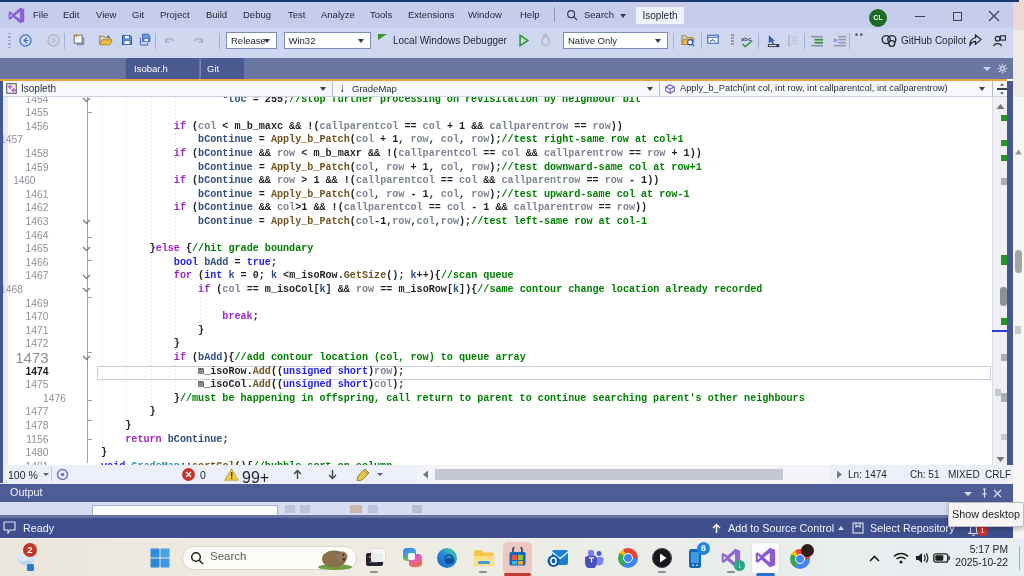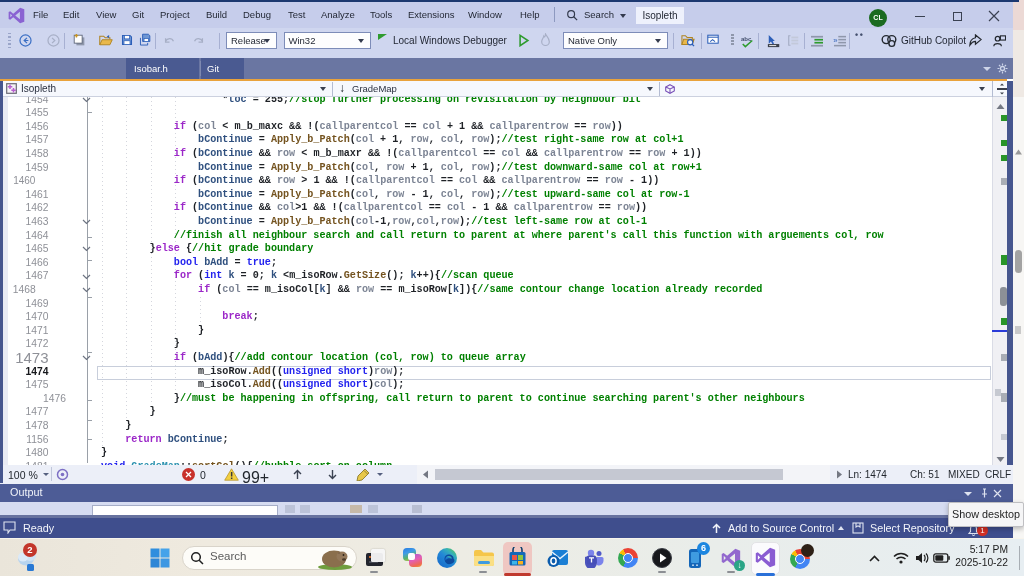--- a/index.html
+++ b/index.html
@@ -222,20 +222,21 @@
   <div class="abs" style="left:320px;top:6.5px;width:0;height:0;border-left:3.5px solid transparent;border-right:3.5px solid transparent;border-top:4px solid #39404f"></div>
   <div class="abs" style="left:331.5px;top:1px;width:1px;height:14px;background:#b4bcd2"></div>
   <div class="navtext" style="left:339px;font-size:12px;color:#23282f">↓</div>
   <div class="navtext" style="left:352px;font-size:9.5px">GradeMap</div>
   <div class="abs" style="left:647px;top:6.5px;width:0;height:0;border-left:3.5px solid transparent;border-right:3.5px solid transparent;border-top:4px solid #39404f"></div>
   <div class="abs" style="left:658.5px;top:1px;width:1px;height:14px;background:#b4bcd2"></div>
   <svg class="abs" style="left:665px;top:3px" width="10" height="10" viewBox="0 0 10 10">
     <path d="M5 0.7 L9.3 3 L9.3 7 L5 9.3 L0.7 7 L0.7 3 Z" fill="none" stroke="#7a52b8" stroke-width="1.1"></path>
     <path d="M0.7 3 L5 5 L9.3 3 M5 5 L5 9.3" fill="none" stroke="#7a52b8" stroke-width="1.1"></path>
   </svg>
+  <div class="navtext" style="left:680px;font-size:9.3px">Apply_b_Patch(int col, int row, int callparentcol, int callparentrow)</div>
   <div class="abs" style="left:979px;top:6.5px;width:0;height:0;border-left:3.5px solid transparent;border-right:3.5px solid transparent;border-top:4px solid #39404f"></div>
   <div class="abs" style="left:991.5px;top:0;width:1px;height:16px;background:#b4bcd2"></div>
   <svg class="abs" style="left:996px;top:2px" width="12" height="12" viewBox="0 0 12 12">
     <path d="M6 0.5 L8 2.5 L4 2.5 Z M6 11.5 L8 9.5 L4 9.5 Z" fill="#3b3f4a"></path>
     <rect x="1" y="5" width="10" height="2" fill="#3b3f4a"></rect>
   </svg>
 </div>
 <div class="abs" id="editor">
 <div class="abs" style="left:1.5px;top:0;width:6px;height:368.4px;background:#e9ebf4"></div>
 <div class="abs" style="left:0;top:0;width:1.5px;height:368.4px;background:#46568e"></div>
@@ -271,43 +272,43 @@
     </svg>
 <svg class="abs" style="left:82px;top:258.7px" width="9" height="6" viewBox="0 0 9 6">
       <path d="M1 1 L4.5 4.5 L8 1" fill="none" stroke="#6d7482" stroke-width="1.2"></path>
     </svg>
 <div class="abs" style="left:0;top:-4.0px;width:48.5px;height:13.6px;line-height:13.6px;font-size:10.3px;text-align:right;color:#8e9097">1454</div>
 <div class="abs mono" style="left:101.0px;top:-4.0px;height:13.6px;line-height:13.6px;font-size:10.12px;font-weight:600;white-space:pre"><span style="color:#1e2126">                    </span><span style="color:#1e2126">*</span><span style="color:#2e4f7e">toc</span><span style="color:#1e2126"> = </span><span style="color:#1e2126">255</span><span style="color:#1e2126">;</span><span style="color:#008000">//stop further processing on revisitation by neighbour bit</span></div>
 <div class="abs" style="left:0;top:9.6px;width:48.5px;height:13.6px;line-height:13.6px;font-size:10.3px;text-align:right;color:#8e9097">1455</div>
 <div class="abs mono" style="left:101.0px;top:9.6px;height:13.6px;line-height:13.6px;font-size:10.12px;font-weight:600;white-space:pre"><span style="color:#1e2126">            </span></div>
 <div class="abs" style="left:0;top:23.2px;width:48.5px;height:13.6px;line-height:13.6px;font-size:10.3px;text-align:right;color:#8e9097">1456</div>
 <div class="abs mono" style="left:101.0px;top:23.2px;height:13.6px;line-height:13.6px;font-size:10.12px;font-weight:600;white-space:pre"><span style="color:#1e2126">            </span><span style="color:#9b27c8">if</span><span style="color:#1e2126"> (</span><span style="color:#7c8494">col</span><span style="color:#1e2126"> &lt; </span><span style="color:#1e2126">m_b_maxc</span><span style="color:#1e2126"> &amp;&amp; !(</span><span style="color:#7c8494">callparentcol</span><span style="color:#1e2126"> == </span><span style="color:#7c8494">col</span><span style="color:#1e2126"> + </span><span style="color:#1e2126">1</span><span style="color:#1e2126"> &amp;&amp; </span><span style="color:#7c8494">callparentrow</span><span style="color:#1e2126"> == </span><span style="color:#7c8494">row</span><span style="color:#1e2126">))</span></div>
-<div class="abs" style="left:0;top:36.8px;width:48.5px;height:13.6px;line-height:13.6px;font-size:10.3px;text-align:right;color:#8e9097">1457</div>
+<div class="abs" style="left:0;top:36.8px;width:48.5px;height:13.6px;line-height:13.6px;font-size:10.3px;text-align:left;color:#8e9097">1457</div>
 <div class="abs mono" style="left:101.0px;top:36.8px;height:13.6px;line-height:13.6px;font-size:10.12px;font-weight:600;white-space:pre"><span style="color:#1e2126">                </span><span style="color:#2e4f7e">bContinue</span><span style="color:#1e2126"> = </span><span style="color:#74531f">Apply_b_Patch</span><span style="color:#1e2126">(</span><span style="color:#7c8494">col</span><span style="color:#1e2126"> + </span><span style="color:#1e2126">1</span><span style="color:#1e2126">, </span><span style="color:#7c8494">row</span><span style="color:#1e2126">, </span><span style="color:#7c8494">col</span><span style="color:#1e2126">, </span><span style="color:#7c8494">row</span><span style="color:#1e2126">);</span><span style="color:#008000">//test right-same row at col+1</span></div>
 <div class="abs" style="left:0;top:50.4px;width:48.5px;height:13.6px;line-height:13.6px;font-size:10.3px;text-align:right;color:#8e9097">1458</div>
 <div class="abs mono" style="left:101.0px;top:50.4px;height:13.6px;line-height:13.6px;font-size:10.12px;font-weight:600;white-space:pre"><span style="color:#1e2126">            </span><span style="color:#9b27c8">if</span><span style="color:#1e2126"> (</span><span style="color:#2e4f7e">bContinue</span><span style="color:#1e2126"> &amp;&amp; </span><span style="color:#7c8494">row</span><span style="color:#1e2126"> &lt; </span><span style="color:#1e2126">m_b_maxr</span><span style="color:#1e2126"> &amp;&amp; !(</span><span style="color:#7c8494">callparentcol</span><span style="color:#1e2126"> == </span><span style="color:#7c8494">col</span><span style="color:#1e2126"> &amp;&amp; </span><span style="color:#7c8494">callparentrow</span><span style="color:#1e2126"> == </span><span style="color:#7c8494">row</span><span style="color:#1e2126"> + </span><span style="color:#1e2126">1</span><span style="color:#1e2126">))</span></div>
 <div class="abs" style="left:0;top:64.0px;width:48.5px;height:13.6px;line-height:13.6px;font-size:10.3px;text-align:right;color:#8e9097">1459</div>
 <div class="abs mono" style="left:101.0px;top:64.0px;height:13.6px;line-height:13.6px;font-size:10.12px;font-weight:600;white-space:pre"><span style="color:#1e2126">                </span><span style="color:#2e4f7e">bContinue</span><span style="color:#1e2126"> = </span><span style="color:#74531f">Apply_b_Patch</span><span style="color:#1e2126">(</span><span style="color:#7c8494">col</span><span style="color:#1e2126">, </span><span style="color:#7c8494">row</span><span style="color:#1e2126"> + </span><span style="color:#1e2126">1</span><span style="color:#1e2126">, </span><span style="color:#7c8494">col</span><span style="color:#1e2126">, </span><span style="color:#7c8494">row</span><span style="color:#1e2126">);</span><span style="color:#008000">//test downward-same col at row+1</span></div>
 <div class="abs" style="left:0;top:77.6px;width:48.5px;height:13.6px;line-height:13.6px;font-size:10px;text-align:center;color:#8e9097">1460</div>
 <div class="abs mono" style="left:101.0px;top:77.6px;height:13.6px;line-height:13.6px;font-size:10.12px;font-weight:600;white-space:pre"><span style="color:#1e2126">            </span><span style="color:#9b27c8">if</span><span style="color:#1e2126"> (</span><span style="color:#2e4f7e">bContinue</span><span style="color:#1e2126"> &amp;&amp; </span><span style="color:#7c8494">row</span><span style="color:#1e2126"> &gt; </span><span style="color:#1e2126">1</span><span style="color:#1e2126"> &amp;&amp; !(</span><span style="color:#7c8494">callparentcol</span><span style="color:#1e2126"> == </span><span style="color:#7c8494">col</span><span style="color:#1e2126"> &amp;&amp; </span><span style="color:#7c8494">callparentrow</span><span style="color:#1e2126"> == </span><span style="color:#7c8494">row</span><span style="color:#1e2126"> - </span><span style="color:#1e2126">1</span><span style="color:#1e2126">))</span></div>
 <div class="abs" style="left:0;top:91.2px;width:48.5px;height:13.6px;line-height:13.6px;font-size:10.3px;text-align:right;color:#8e9097">1461</div>
 <div class="abs mono" style="left:101.0px;top:91.2px;height:13.6px;line-height:13.6px;font-size:10.12px;font-weight:600;white-space:pre"><span style="color:#1e2126">                </span><span style="color:#2e4f7e">bContinue</span><span style="color:#1e2126"> = </span><span style="color:#74531f">Apply_b_Patch</span><span style="color:#1e2126">(</span><span style="color:#7c8494">col</span><span style="color:#1e2126">, </span><span style="color:#7c8494">row</span><span style="color:#1e2126"> - </span><span style="color:#1e2126">1</span><span style="color:#1e2126">, </span><span style="color:#7c8494">col</span><span style="color:#1e2126">, </span><span style="color:#7c8494">row</span><span style="color:#1e2126">);</span><span style="color:#008000">//test upward-same col at row-1</span></div>
 <div class="abs" style="left:0;top:104.8px;width:48.5px;height:13.6px;line-height:13.6px;font-size:10.3px;text-align:right;color:#8e9097">1462</div>
 <div class="abs mono" style="left:101.0px;top:104.8px;height:13.6px;line-height:13.6px;font-size:10.12px;font-weight:600;white-space:pre"><span style="color:#1e2126">            </span><span style="color:#9b27c8">if</span><span style="color:#1e2126"> (</span><span style="color:#2e4f7e">bContinue</span><span style="color:#1e2126"> &amp;&amp; </span><span style="color:#7c8494">col</span><span style="color:#1e2126">&gt;</span><span style="color:#1e2126">1</span><span style="color:#1e2126"> &amp;&amp; !(</span><span style="color:#7c8494">callparentcol</span><span style="color:#1e2126"> == </span><span style="color:#7c8494">col</span><span style="color:#1e2126"> - </span><span style="color:#1e2126">1</span><span style="color:#1e2126"> &amp;&amp; </span><span style="color:#7c8494">callparentrow</span><span style="color:#1e2126"> == </span><span style="color:#7c8494">row</span><span style="color:#1e2126">))</span></div>
 <div class="abs" style="left:0;top:118.4px;width:48.5px;height:13.6px;line-height:13.6px;font-size:10.3px;text-align:right;color:#8e9097">1463</div>
 <div class="abs mono" style="left:101.0px;top:118.4px;height:13.6px;line-height:13.6px;font-size:10.12px;font-weight:600;white-space:pre"><span style="color:#1e2126">                </span><span style="color:#2e4f7e">bContinue</span><span style="color:#1e2126"> = </span><span style="color:#74531f">Apply_b_Patch</span><span style="color:#1e2126">(</span><span style="color:#7c8494">col</span><span style="color:#1e2126">-</span><span style="color:#1e2126">1</span><span style="color:#1e2126">,</span><span style="color:#7c8494">row</span><span style="color:#1e2126">,</span><span style="color:#7c8494">col</span><span style="color:#1e2126">,</span><span style="color:#7c8494">row</span><span style="color:#1e2126">);</span><span style="color:#008000">//test left-same row at col-1</span></div>
 <div class="abs" style="left:0;top:132.0px;width:48.5px;height:13.6px;line-height:13.6px;font-size:10.3px;text-align:right;color:#8e9097">1464</div>
-<div class="abs mono" style="left:101.0px;top:132.0px;height:13.6px;line-height:13.6px;font-size:10.12px;font-weight:600;white-space:pre"><span style="color:#1e2126">            </span><span style="color:#008000">//finish all neighbour search and call return to parent at where parent's call this function with arguements col, row</span></div>
+<div class="abs mono" style="left:101.0px;top:132.0px;height:13.6px;line-height:13.6px;font-size:10.12px;font-weight:600;white-space:pre"><span style="color:#1e2126">            </span></div>
 <div class="abs" style="left:0;top:145.6px;width:48.5px;height:13.6px;line-height:13.6px;font-size:10.3px;text-align:right;color:#8e9097">1465</div>
 <div class="abs mono" style="left:101.0px;top:145.6px;height:13.6px;line-height:13.6px;font-size:10.12px;font-weight:600;white-space:pre"><span style="color:#1e2126">        </span><span style="color:#1e2126">}</span><span style="color:#9b27c8">else</span><span style="color:#1e2126"> {</span><span style="color:#008000">//hit grade boundary</span></div>
 <div class="abs" style="left:0;top:159.2px;width:48.5px;height:13.6px;line-height:13.6px;font-size:10.3px;text-align:right;color:#8e9097">1466</div>
 <div class="abs mono" style="left:101.0px;top:159.2px;height:13.6px;line-height:13.6px;font-size:10.12px;font-weight:600;white-space:pre"><span style="color:#1e2126">            </span><span style="color:#2222ee">bool</span><span style="color:#1e2126"> </span><span style="color:#2e4f7e">bAdd</span><span style="color:#1e2126"> = </span><span style="color:#2222ee">true</span><span style="color:#1e2126">;</span></div>
 <div class="abs" style="left:0;top:172.8px;width:48.5px;height:13.6px;line-height:13.6px;font-size:10.3px;text-align:right;color:#8e9097">1467</div>
 <div class="abs mono" style="left:101.0px;top:172.8px;height:13.6px;line-height:13.6px;font-size:10.12px;font-weight:600;white-space:pre"><span style="color:#1e2126">            </span><span style="color:#9b27c8">for</span><span style="color:#1e2126"> (</span><span style="color:#2222ee">int</span><span style="color:#1e2126"> </span><span style="color:#2e4f7e">k</span><span style="color:#1e2126"> = </span><span style="color:#1e2126">0</span><span style="color:#1e2126">; </span><span style="color:#2e4f7e">k</span><span style="color:#1e2126"> &lt;</span><span style="color:#1e2126">m_isoRow</span><span style="color:#1e2126">.</span><span style="color:#74531f">GetSize</span><span style="color:#1e2126">(); </span><span style="color:#2e4f7e">k</span><span style="color:#1e2126">++){</span><span style="color:#008000">//scan queue</span></div>
-<div class="abs" style="left:0;top:186.4px;width:48.5px;height:13.6px;line-height:13.6px;font-size:10.3px;text-align:center;color:#8e9097">1468</div>
+<div class="abs" style="left:0;top:186.4px;width:48.5px;height:13.6px;line-height:13.6px;font-size:10.3px;text-align:left;color:#8e9097">1468</div>
 <div class="abs mono" style="left:101.0px;top:186.4px;height:13.6px;line-height:13.6px;font-size:10.12px;font-weight:600;white-space:pre"><span style="color:#1e2126">                </span><span style="color:#9b27c8">if</span><span style="color:#1e2126"> (</span><span style="color:#7c8494">col</span><span style="color:#1e2126"> == </span><span style="color:#1e2126">m_isoCol</span><span style="color:#1e2126">[</span><span style="color:#2e4f7e">k</span><span style="color:#1e2126">] &amp;&amp; </span><span style="color:#7c8494">row</span><span style="color:#1e2126"> == </span><span style="color:#1e2126">m_isoRow</span><span style="color:#1e2126">[</span><span style="color:#2e4f7e">k</span><span style="color:#1e2126">]){</span><span style="color:#008000">//same contour change location already recorded</span></div>
 <div class="abs" style="left:0;top:200.0px;width:48.5px;height:13.6px;line-height:13.6px;font-size:10.3px;text-align:right;color:#8e9097">1469</div>
 <div class="abs" style="left:0;top:213.6px;width:48.5px;height:13.6px;line-height:13.6px;font-size:10.3px;text-align:right;color:#8e9097">1470</div>
 <div class="abs mono" style="left:101.0px;top:213.6px;height:13.6px;line-height:13.6px;font-size:10.12px;font-weight:600;white-space:pre"><span style="color:#1e2126">                    </span><span style="color:#9b27c8">break</span><span style="color:#1e2126">;</span></div>
 <div class="abs" style="left:0;top:227.2px;width:48.5px;height:13.6px;line-height:13.6px;font-size:10.3px;text-align:right;color:#8e9097">1471</div>
 <div class="abs mono" style="left:101.0px;top:227.2px;height:13.6px;line-height:13.6px;font-size:10.12px;font-weight:600;white-space:pre"><span style="color:#1e2126">                </span><span style="color:#1e2126">}</span></div>
 <div class="abs" style="left:0;top:240.8px;width:48.5px;height:13.6px;line-height:13.6px;font-size:10.3px;text-align:right;color:#8e9097">1472</div>
 <div class="abs mono" style="left:101.0px;top:240.8px;height:13.6px;line-height:13.6px;font-size:10.12px;font-weight:600;white-space:pre"><span style="color:#1e2126">            </span><span style="color:#1e2126">}</span></div>
 <div class="abs" style="left:0;top:254.4px;width:48.5px;height:13.6px;line-height:13.6px;font-size:15px;text-align:right;color:#8e9097">1473</div>
 <div class="abs mono" style="left:101.0px;top:254.4px;height:13.6px;line-height:13.6px;font-size:10.12px;font-weight:600;white-space:pre"><span style="color:#1e2126">            </span><span style="color:#9b27c8">if</span><span style="color:#1e2126"> (</span><span style="color:#2e4f7e">bAdd</span><span style="color:#1e2126">){</span><span style="color:#008000">//add contour location (col, row) to queue array</span></div>

